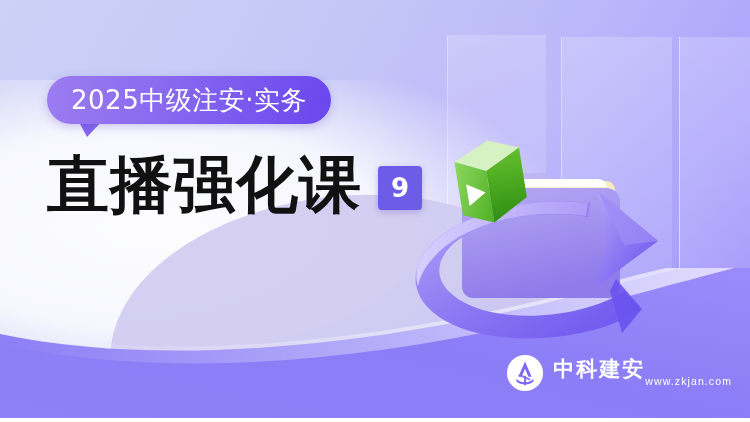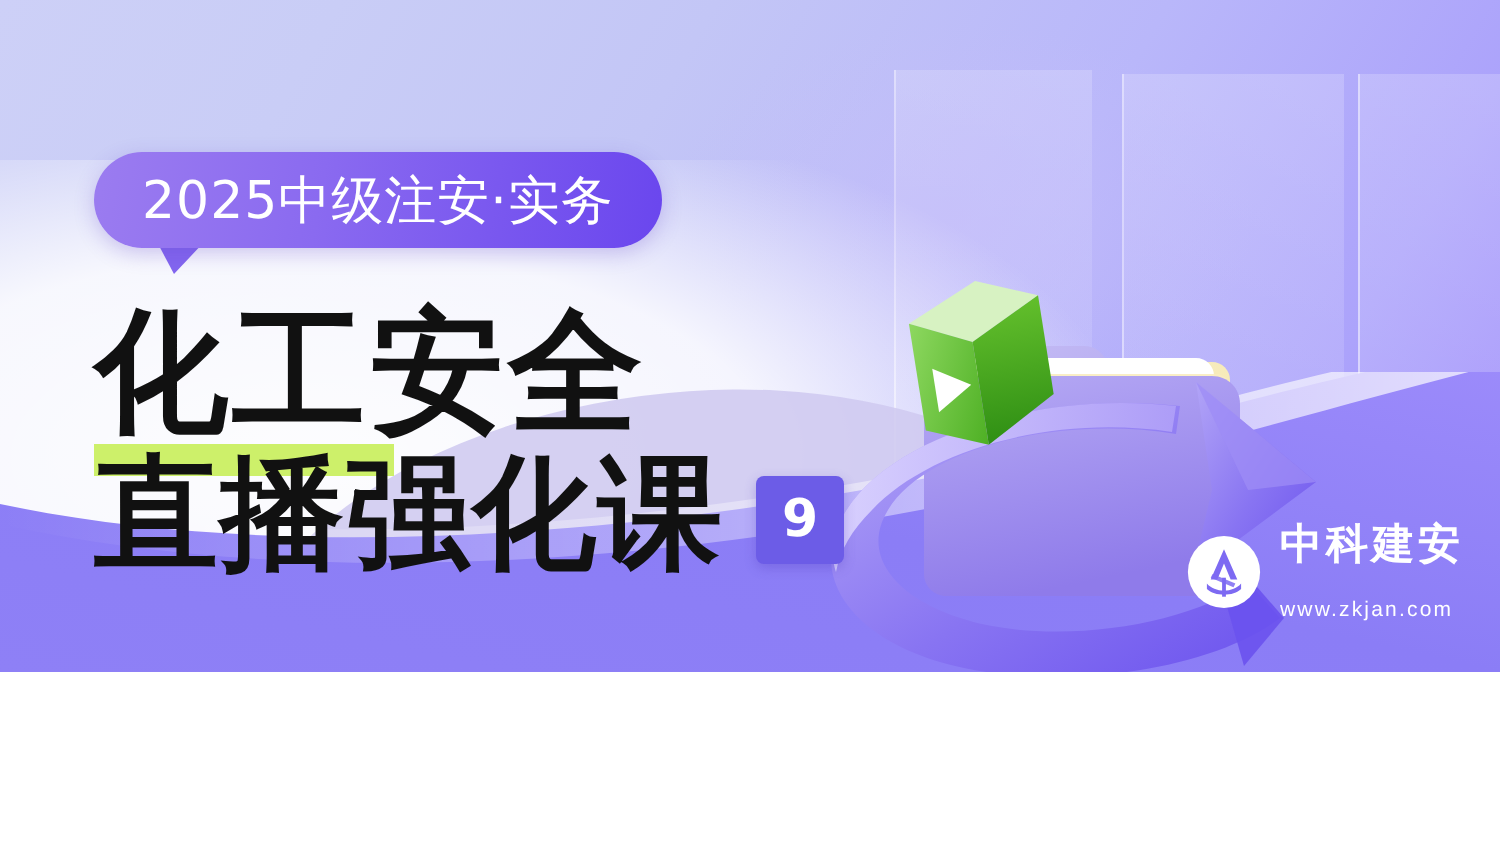--- a/index.html
+++ b/index.html
@@ -1,18 +1,18 @@
 <!DOCTYPE html>
 <html><head>
 <meta charset="utf-8">
 <style>
   html,body{margin:0;padding:0;background:#fff;}
   #banner{
     position:relative;
-    width:750px;height:336px;
+    width:750px;height:418px;
     overflow:hidden;
     font-family:"Liberation Sans","DejaVu Sans",sans-serif;
     background:linear-gradient(120deg,#cdd0f7 0%,#c9cdf6 18%,#c3c6f6 38%,#b9b7fa 62%,#aca3fb 82%,#9b86fb 100%);
   }
 
   
   .bg-layer{position:absolute;inset:0;}
 
   .panel{
     position:absolute;
@@ -99,21 +99,21 @@
   .illus{position:absolute;left:410px;top:95px;width:300px;height:250px;z-index:4;}
   .illus svg{display:block;width:100%;height:100%;}
 
   
   .logo{
     position:absolute;right:18px;bottom:26px;
     display:flex;align-items:center;gap:9px;z-index:9;
   }
   .logo-mark{width:38px;height:38px;flex:0 0 38px;}
   .logo-mark svg{display:block;width:100%;height:100%;}
-  .logo-txt{display:flex;flex-direction:column;line-height:1;}
+  .logo-txt{display:flex;flex-direction:row;line-height:1;}
   .logo-name{
     color:#fff;font-size:21px;font-weight:bold;letter-spacing:2px;
     font-family:"DejaVu Sans","Liberation Sans",sans-serif;
   }
   .logo-url{
     color:#fff;font-size:10.5px;letter-spacing:1.1px;margin-top:17px;
     font-family:"Liberation Sans",sans-serif;
   }
 </style>
 </head>
@@ -211,24 +211,20 @@
       </g>
     </svg>
   </div>
 
   <div class="tag-tail"></div>
   <div class="tag">
     <span class="tag-text">2025中级注安·实务</span>
   </div>
 
   <div class="headline">
-    <div class="hl-row hl-row-1">
-      <span class="green-bar"></span>
-      <span class="hl-text">化工安全</span>
-    </div>
     <div class="hl-row hl-row-2">
       <span class="hl-text">直播强化课</span>
       <span class="ep-badge">9</span>
     </div>
   </div>
 
   <div class="logo">
     <span class="logo-mark">
       <svg viewBox="0 0 40 40" aria-hidden="true">
         <circle cx="20" cy="20" r="19" fill="#ffffff"></circle>

